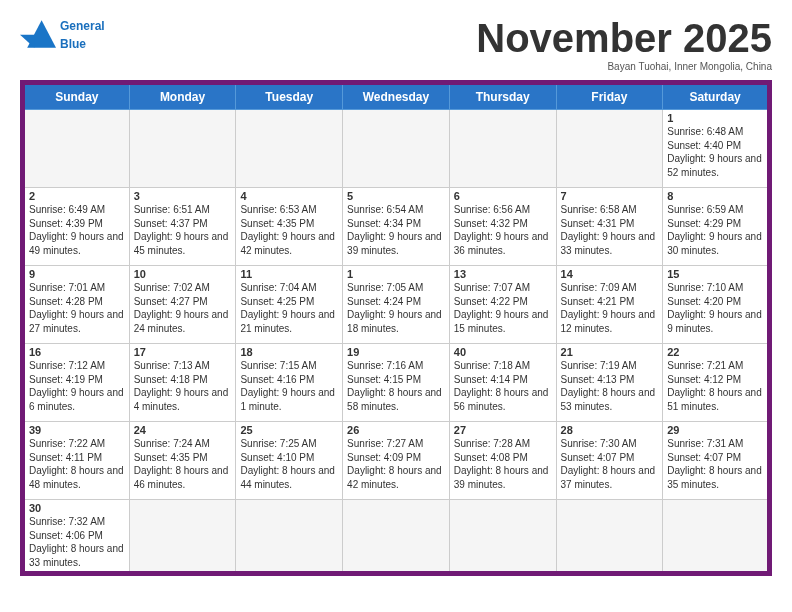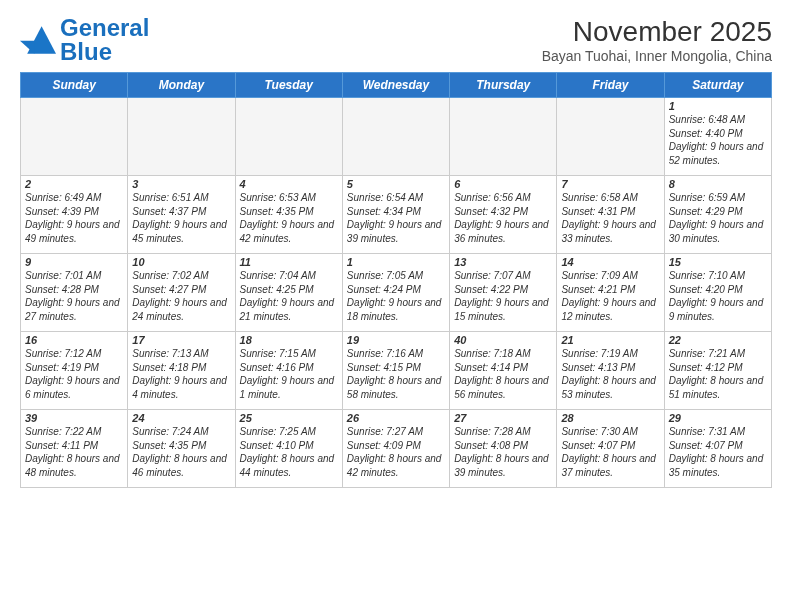--- a/index.html
+++ b/index.html
@@ -20,52 +20,51 @@
       justify-content: space-between;
       align-items: flex-start;
       margin-bottom: 8px;
     }
     .logo {
       display: flex;
       align-items: center;
       gap: 4px;
     }
     .logo-text {
-      font-size: 24px;
+      font-size: 12px;
       font-weight: normal;
       color: #333;
       line-height: 1;
       margin-top: 32px;
     }
     .logo-text span {
       color: #1a6fbd;
       font-weight: bold;
     }
     .logo-blue-shape {
       width: 36px;
       height: 28px;
     }
     .title-block {
       text-align: right;
     }
     .month-title {
-      font-size: 28px;
-      font-weight: normal;
+      font-size: 40px;
+      font-weight: bold;
       color: #333;
     }
     .location {
-      font-size: 14px;
+      font-size: 10px;
       color: #555;
       margin-left: 8px;
     }
     .calendar {
       width: 100%;
       border-collapse: collapse;
-      border: 1px solid #701a75;
-      font-style: italic;
+      border: 5px solid #701a75;
     }
     .calendar th {
       background: #2a75c7;
       color: #fff;
       font-size: 12px;
       font-weight: bold;
       text-align: center;
       padding: 5px 2px;
       border: 1px solid #5599d9;
     }
@@ -342,15 +341,30 @@
 and 37 minutes.</div>
           </td>
           <td>
             <span class="day-number">29</span>
             <div class="day-info">Sunrise: 7:31 AM
 Sunset: 4:07 PM
 Daylight: 8 hours
 and 35 minutes.</div>
           </td>
         </tr>
+        <tr class="last-row">
+          <td>
+            <span class="day-number">30</span>
+            <div class="day-info">Sunrise: 7:32 AM
+Sunset: 4:06 PM
+Daylight: 8 hours
+and 33 minutes.</div>
+          </td>
+          <td class="empty"></td>
+          <td class="empty"></td>
+          <td class="empty"></td>
+          <td class="empty"></td>
+          <td class="empty"></td>
+          <td class="empty"></td>
+        </tr>
       </tbody>
   </table>
 </div>
 
 </body></html>

